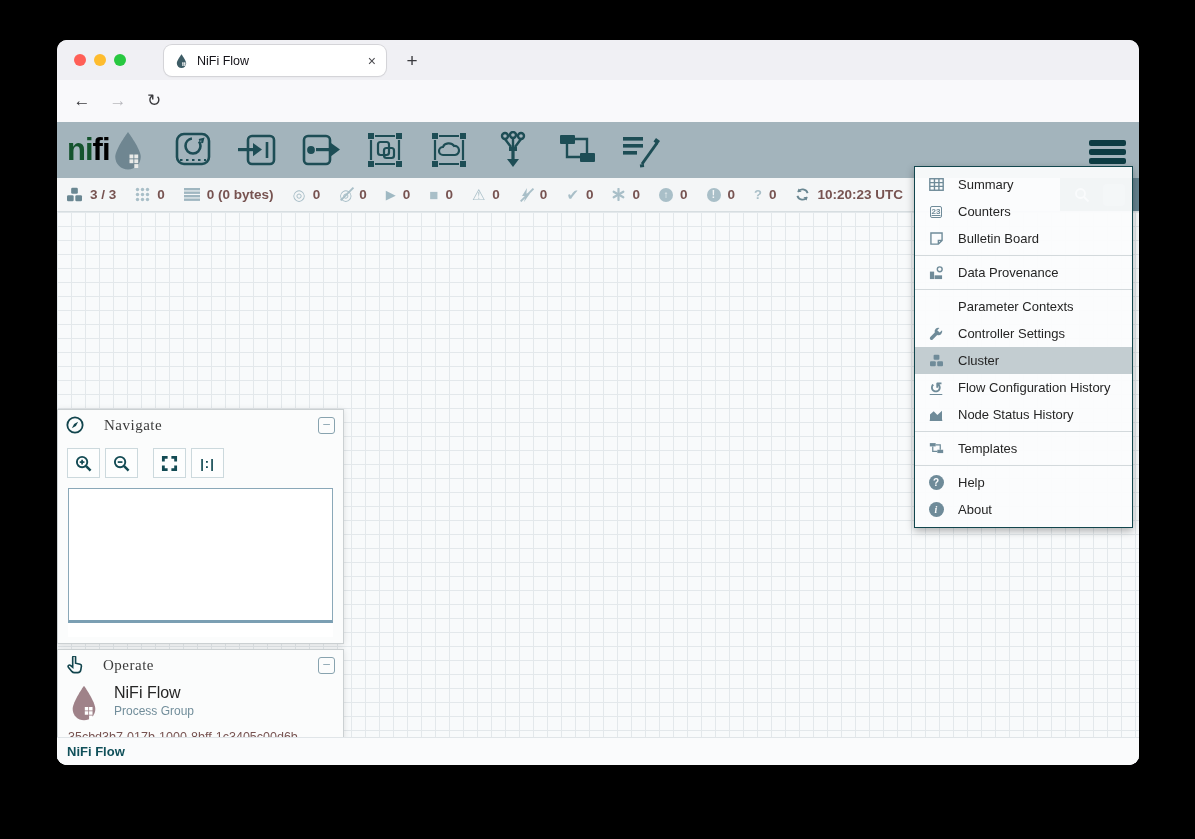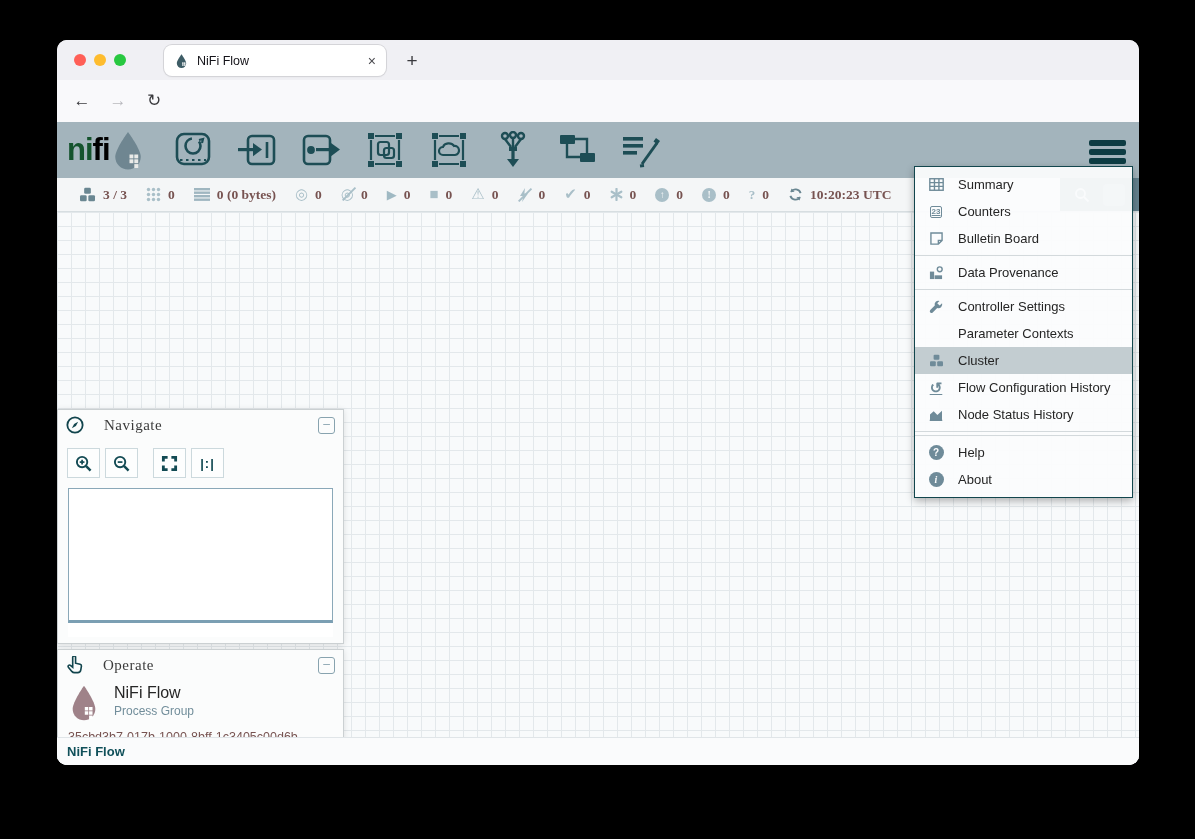--- a/index.html
+++ b/index.html
@@ -36,21 +36,21 @@
   .nifi-toolbar{position:absolute;left:0;top:82px;width:100%;height:56px;background:#a3b4bc;display:flex;align-items:center;}
   .logo{display:flex;align-items:center;margin-left:10px;margin-right:26px;}
   .logo-ni{font-size:31px;font-weight:bold;color:#14532d;letter-spacing:-1px;}
   .logo-fi{font-size:31px;font-weight:bold;color:#000000;letter-spacing:-1px;}
   .tb-icons{display:flex;align-items:center;gap:22px;}
   .tb-ic{width:42px;height:38px;cursor:grab;}
   .global-ham{position:absolute;right:13px;top:15px;width:37px;cursor:pointer;}
   .global-ham span{display:block;height:6px;background:#0d3c43;margin:3px 0;border-radius:2px;}
 
   
-  .statusbar{position:absolute;left:0;top:138px;width:100%;height:34px;background:#f4f6f7;border-bottom:1px solid #d7dee1;display:flex;align-items:center;padding-left:22px;box-sizing:border-box;gap:19px;z-index:1;font-family:Liberation Serif, serif;}
+  .statusbar{position:absolute;left:0;top:138px;width:100%;height:34px;background:#f4f6f7;border-bottom:1px solid #d7dee1;display:flex;align-items:center;padding-left:9px;box-sizing:border-box;gap:19px;z-index:1;}
   .sb-item{display:flex;align-items:center;gap:7px;white-space:nowrap;}
   .sb-count{font-size:13.5px;font-weight:bold;color:#775351;}
   .sb-g{font-size:15px;color:#a9bfc8;line-height:1;}
   .sb-g.play{color:#9fb9c3;font-size:13px;}
   .circ{display:inline-flex;width:14px;height:14px;border-radius:50%;background:#a9bfc8;color:#f4f6f7;font-size:10px;font-weight:bold;align-items:center;justify-content:center;line-height:1;}
   .slashwrap{position:relative;display:inline-block;}
   .slashwrap::after{content:"";position:absolute;left:-1px;top:6px;width:18px;height:1.8px;background:#a9bfc8;transform:rotate(-45deg);}
   .sb-search-zone{position:absolute;right:0;top:0;width:79px;height:33px;background:#64828f;display:flex;align-items:center;justify-content:space-evenly;}
   .sb-search-btn{width:22px;height:22px;border-radius:4px;background:rgba(255,255,255,.25);}
 
@@ -532,30 +532,30 @@
             <svg width="14" height="14" viewBox="0 0 15 15">
               <rect x="1" y="6" width="4.5" height="8" fill="#6f8b99"></rect>
               <rect x="6" y="10" width="8" height="4" fill="#6f8b99"></rect>
               <circle cx="11.5" cy="3.5" r="2.6" fill="none" stroke="#6f8b99" stroke-width="1.5"></circle>
             </svg>
           </span>
         <span>Data Provenance</span>
       </div>
       <div class="gm-sep"></div>
       <div class="gm-item">
+        <span class="gm-ic"></span>
+        <span>Parameter Contexts</span>
+      </div>
+      <div class="gm-item">
         <span class="gm-ic">
             <svg width="14" height="14" viewBox="0 0 15 15">
               <path d="M14 3.5 a4 4 0 0 1 -5.2 5 L4 13.3 a1.8 1.8 0 0 1 -2.6 -2.6 L6.2 6 A4 4 0 0 1 11.2 1 L8.8 3.4 L11.4 6 Z" fill="#6f8b99"></path>
             </svg>
           </span>
         <span>Controller Settings</span>
-      </div>
-      <div class="gm-item">
-        <span class="gm-ic"></span>
-        <span>Parameter Contexts</span>
       </div>
       <div class="gm-item active">
         <span class="gm-ic">
             <svg width="15" height="13" viewBox="0 0 20 18">
               <g fill="#6f8b99">
                 <rect x="6" y="1" width="8" height="7" rx="1.5"></rect>
                 <rect x="1" y="10" width="8" height="7" rx="1.5"></rect>
                 <rect x="11" y="10" width="8" height="7" rx="1.5"></rect>
               </g>
             </svg>
@@ -569,20 +569,30 @@
       <div class="gm-item">
         <span class="gm-ic">
             <svg width="14" height="12" viewBox="0 0 15 13">
               <path d="M1 12 V6 L5 2.5 L9 6.5 L14 2 V12 Z" fill="#6f8b99"></path>
               <line x1="0.7" y1="12.3" x2="14.3" y2="12.3" stroke="#6f8b99" stroke-width="1.4"></line>
             </svg>
           </span>
         <span>Node Status History</span>
       </div>
       <div class="gm-sep"></div>
+      <div class="gm-item">
+        <span class="gm-ic">
+            <svg width="15" height="13" viewBox="0 0 18 15">
+              <rect x="1" y="1" width="7" height="4" fill="#6f8b99"></rect>
+              <rect x="10" y="9" width="7" height="4" fill="#6f8b99"></rect>
+              <path d="M4.5 5 V11 H10 M8 3 H13.5 V9" stroke="#6f8b99" stroke-width="1.5" fill="none"></path>
+            </svg>
+          </span>
+        <span>Templates</span>
+      </div>
       <div class="gm-sep"></div>
       <div class="gm-item">
         <span class="gm-ic">
             <span class="circ" style="background:#6f8b99;color:#fbfcfd;width:15px;height:15px;font-size:10px;">?</span>
           </span>
         <span>Help</span>
       </div>
       <div class="gm-item">
         <span class="gm-ic">
             <span class="circ" style="background:#6f8b99;color:#fbfcfd;width:15px;height:15px;font-size:10px;font-family:'Liberation Serif',serif;font-style:italic;">i</span>

